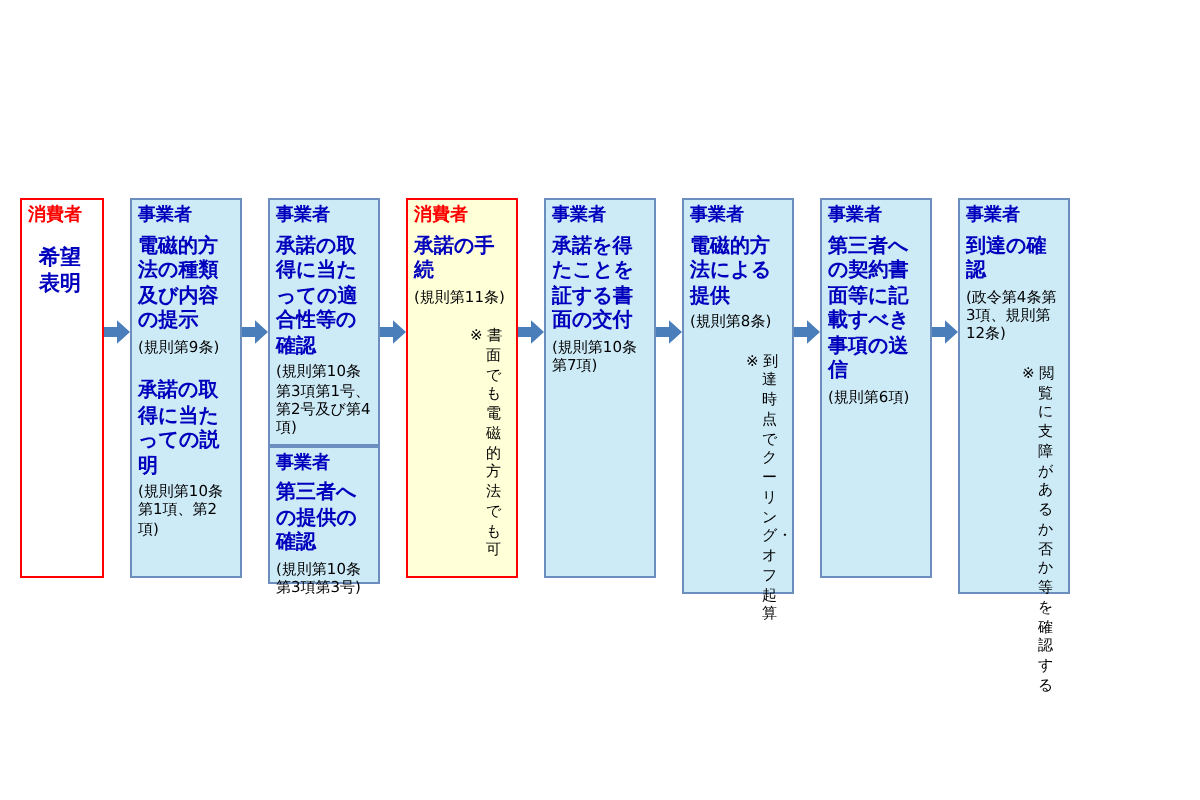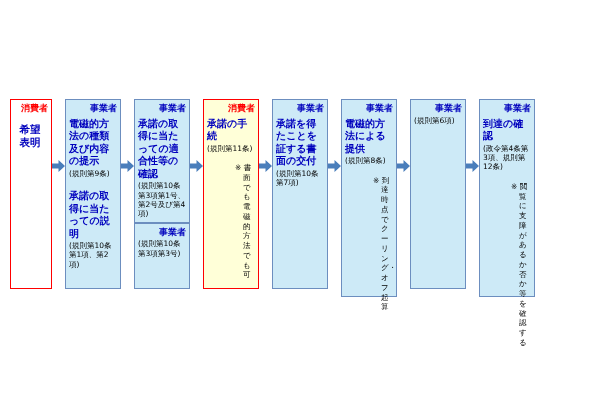--- a/index.html
+++ b/index.html
@@ -8,21 +8,21 @@
   .flow{position:absolute;left:10px;top:99px;display:flex;align-items:flex-start;}
   .col{width:56px;height:190px;flex:0 0 auto;display:flex;flex-direction:column;}
   .col.narrow{width:42px;}
   .box{border:1px solid var(--box-border-blue,#6c8ebf);background:var(--box-bg-blue,#cdeaf7);
        padding:3px;display:flex;flex-direction:column;height:100%;}
   .box.consumer{background:#ffffff;border:1.5px solid var(--consumer-red,#ff0000);}
   .box.cream{background:var(--box-bg-cream,#ffffd8);border:1.5px solid var(--consumer-red,#ff0000);}
   .split{justify-content:space-between;}
   .split .box.top{height:121px;}
   .split .box.bottom{height:61px;}
-  .hdr{font-weight:bold;font-size:9px;text-align:right;line-height:1.3;flex:0 0 auto;}
+  .hdr{font-weight:bold;font-size:9px;text-align:left;line-height:1.3;flex:0 0 auto;}
   .hdr.biz{color:var(--blue-text,#0000bd);}
   .hdr.con{color:var(--consumer-red,#ff0000);}
   .main{color:var(--blue-text,#0000bd);font-weight:bold;font-size:10px;line-height:1.25;margin-top:3px;}
   .ref{color:#000;font-size:7.5px;line-height:1.25;margin-top:1px;}
   .note{color:#000;font-size:7.5px;line-height:1.3;margin-top:10px;padding-left:8px;text-indent:-8px;margin-left:28px;}
   .blockgap{height:9px;flex:0 0 auto;}
   .gap{width:13px;flex:0 0 auto;display:flex;justify-content:center;}
   .arrow-shape{width:13px;height:14px;margin-top:60px;background:var(--arrow-blue,#4a7ebb);
        clip-path:polygon(0 32%,50% 32%,50% 8%,100% 50%,50% 92%,50% 68%,0 68%);}
   .c1-main{width:2.2em;font-size:10.5px;margin:8px auto 0;}
@@ -60,20 +60,21 @@
     </div>
 
     <div class="col split">
       <div class="box top">
         <div class="hdr biz">事業者</div>
         <div class="main">承諾の取得に当たっての適合性等の確認</div>
         <div class="ref">(規則第10条第3項第1号、第2号及び第4項)</div>
       </div>
       <div class="box bottom">
         <div class="hdr biz">事業者</div>
+        <div class="main">第三者への提供の確認</div>
         <div class="ref">(規則第10条第3項第3号)</div>
       </div>
     </div>
 
     <div class="gap">
       <div class="arrow-shape"></div>
     </div>
 
     <div class="col">
       <div class="box cream">
@@ -109,20 +110,21 @@
       </div>
     </div>
 
     <div class="gap">
       <div class="arrow-shape"></div>
     </div>
 
     <div class="col">
       <div class="box">
         <div class="hdr biz">事業者</div>
+        <div class="main">第三者への契約書面等に記載すべき事項の送信</div>
         <div class="ref">(規則第6項)</div>
       </div>
     </div>
 
     <div class="gap">
       <div class="arrow-shape"></div>
     </div>
 
     <div class="col">
       <div class="box">

